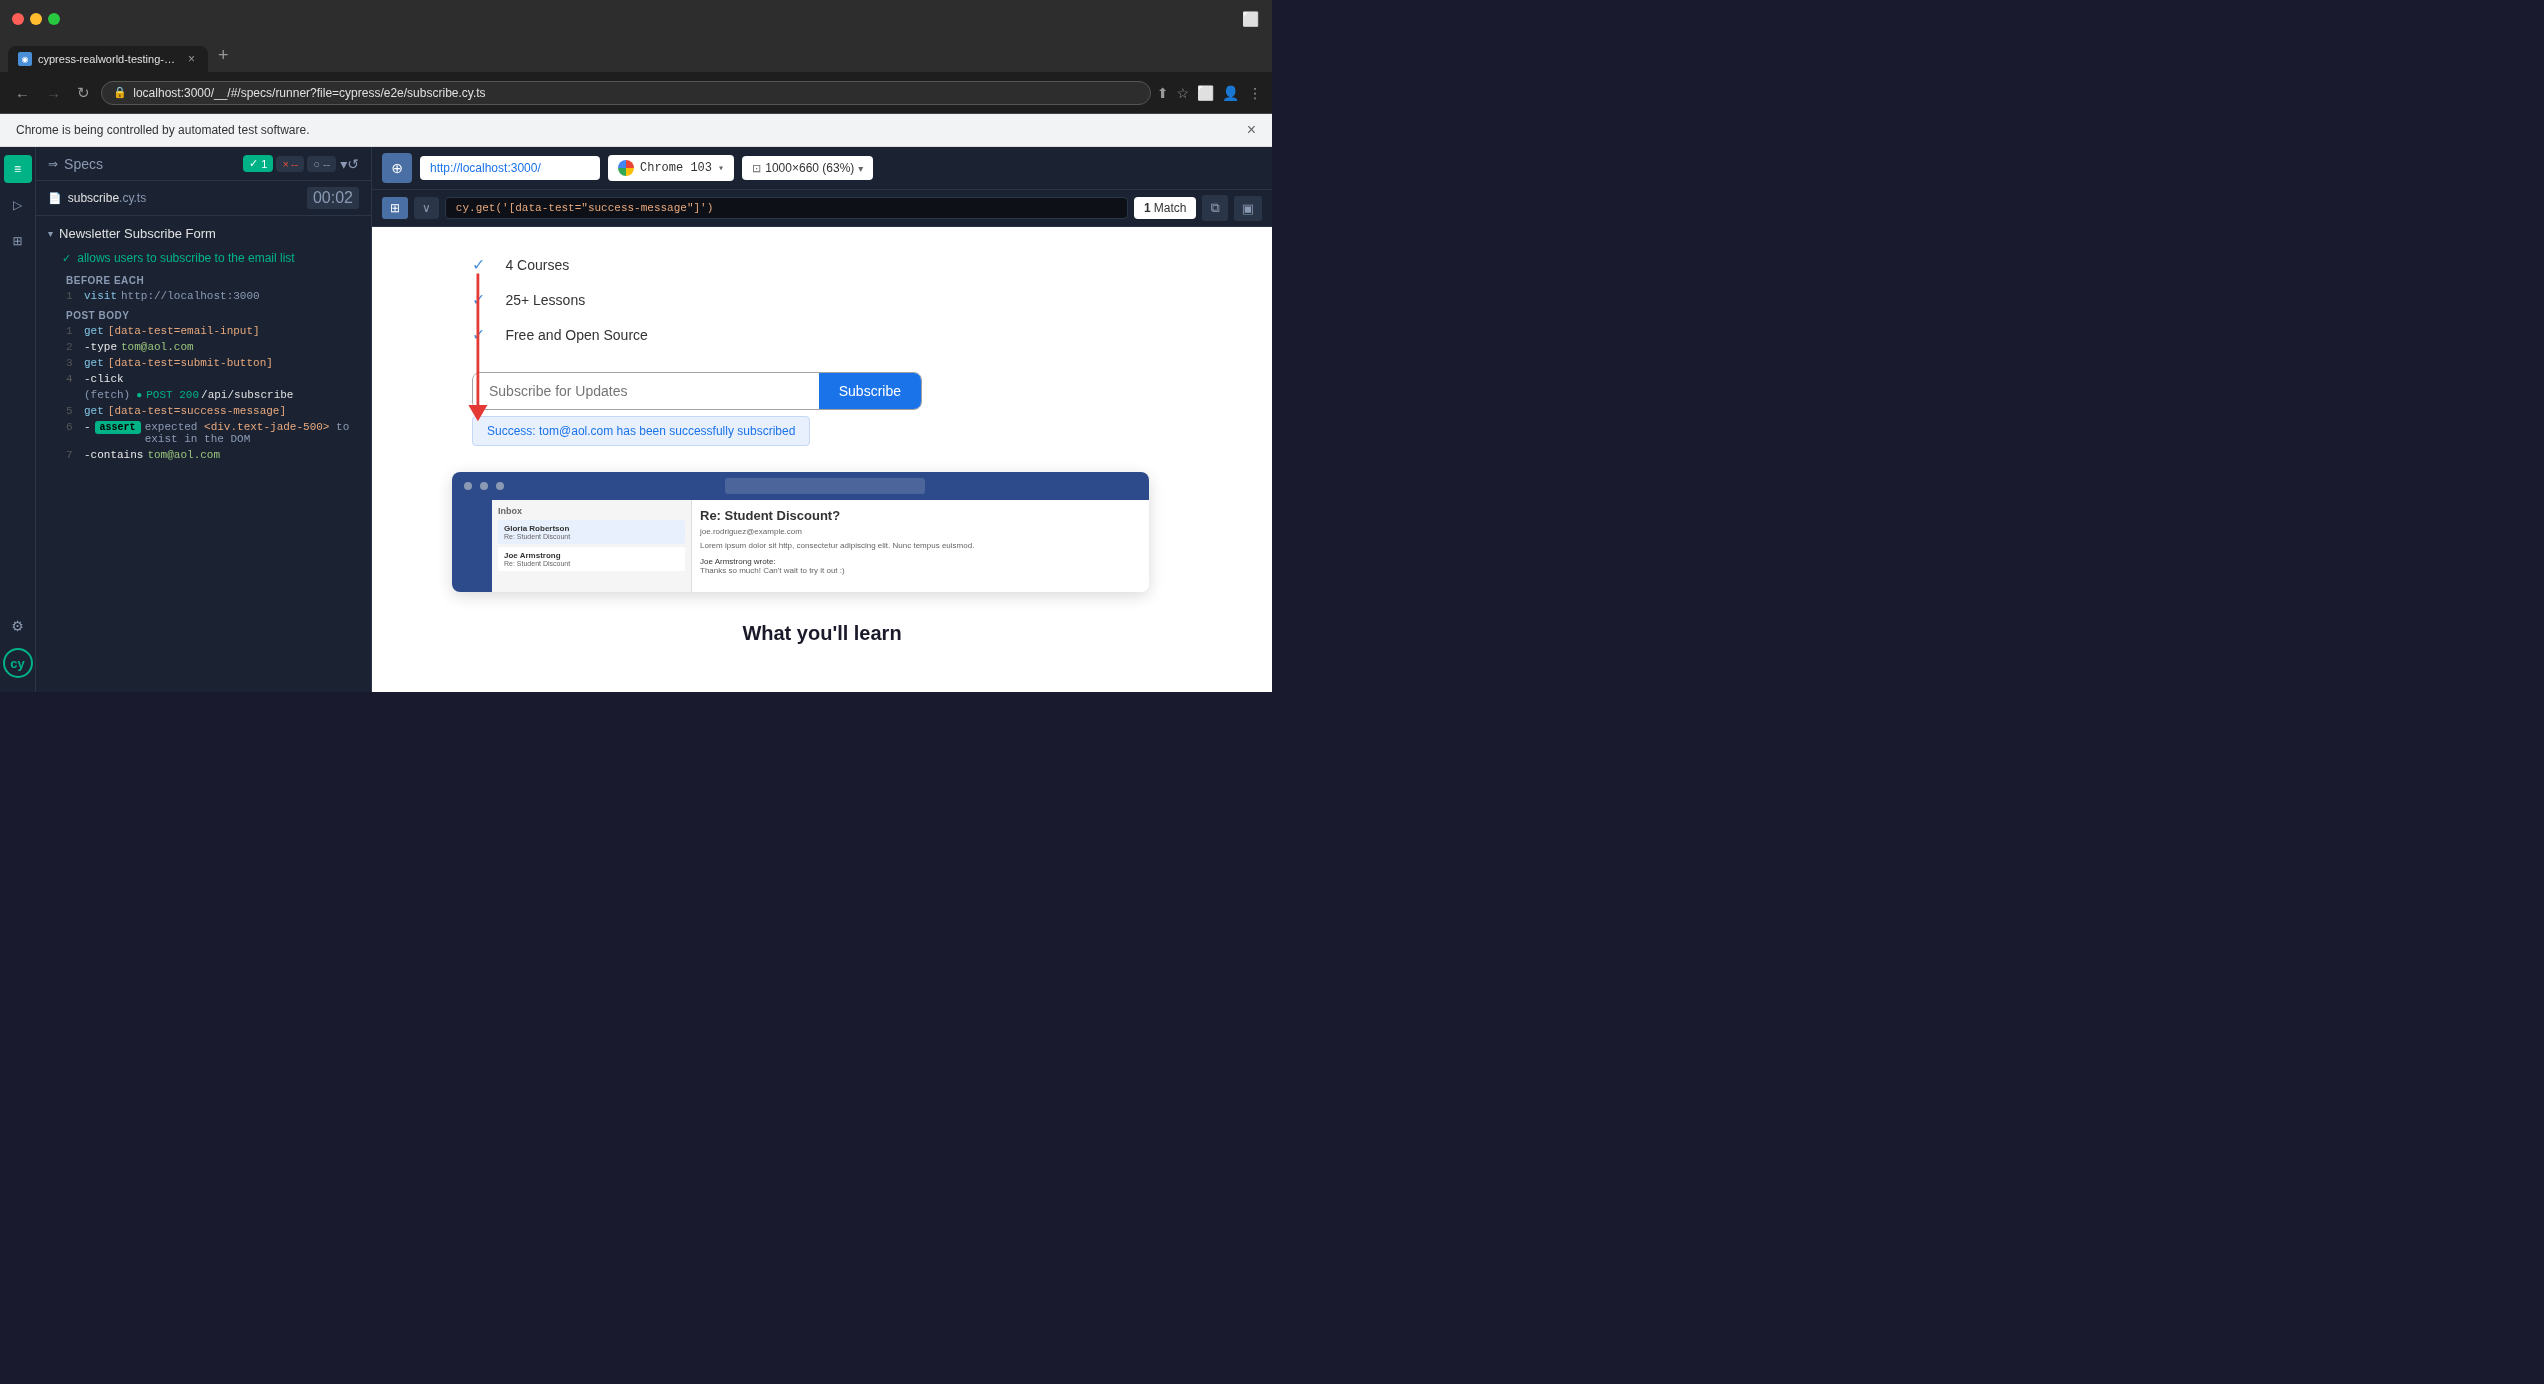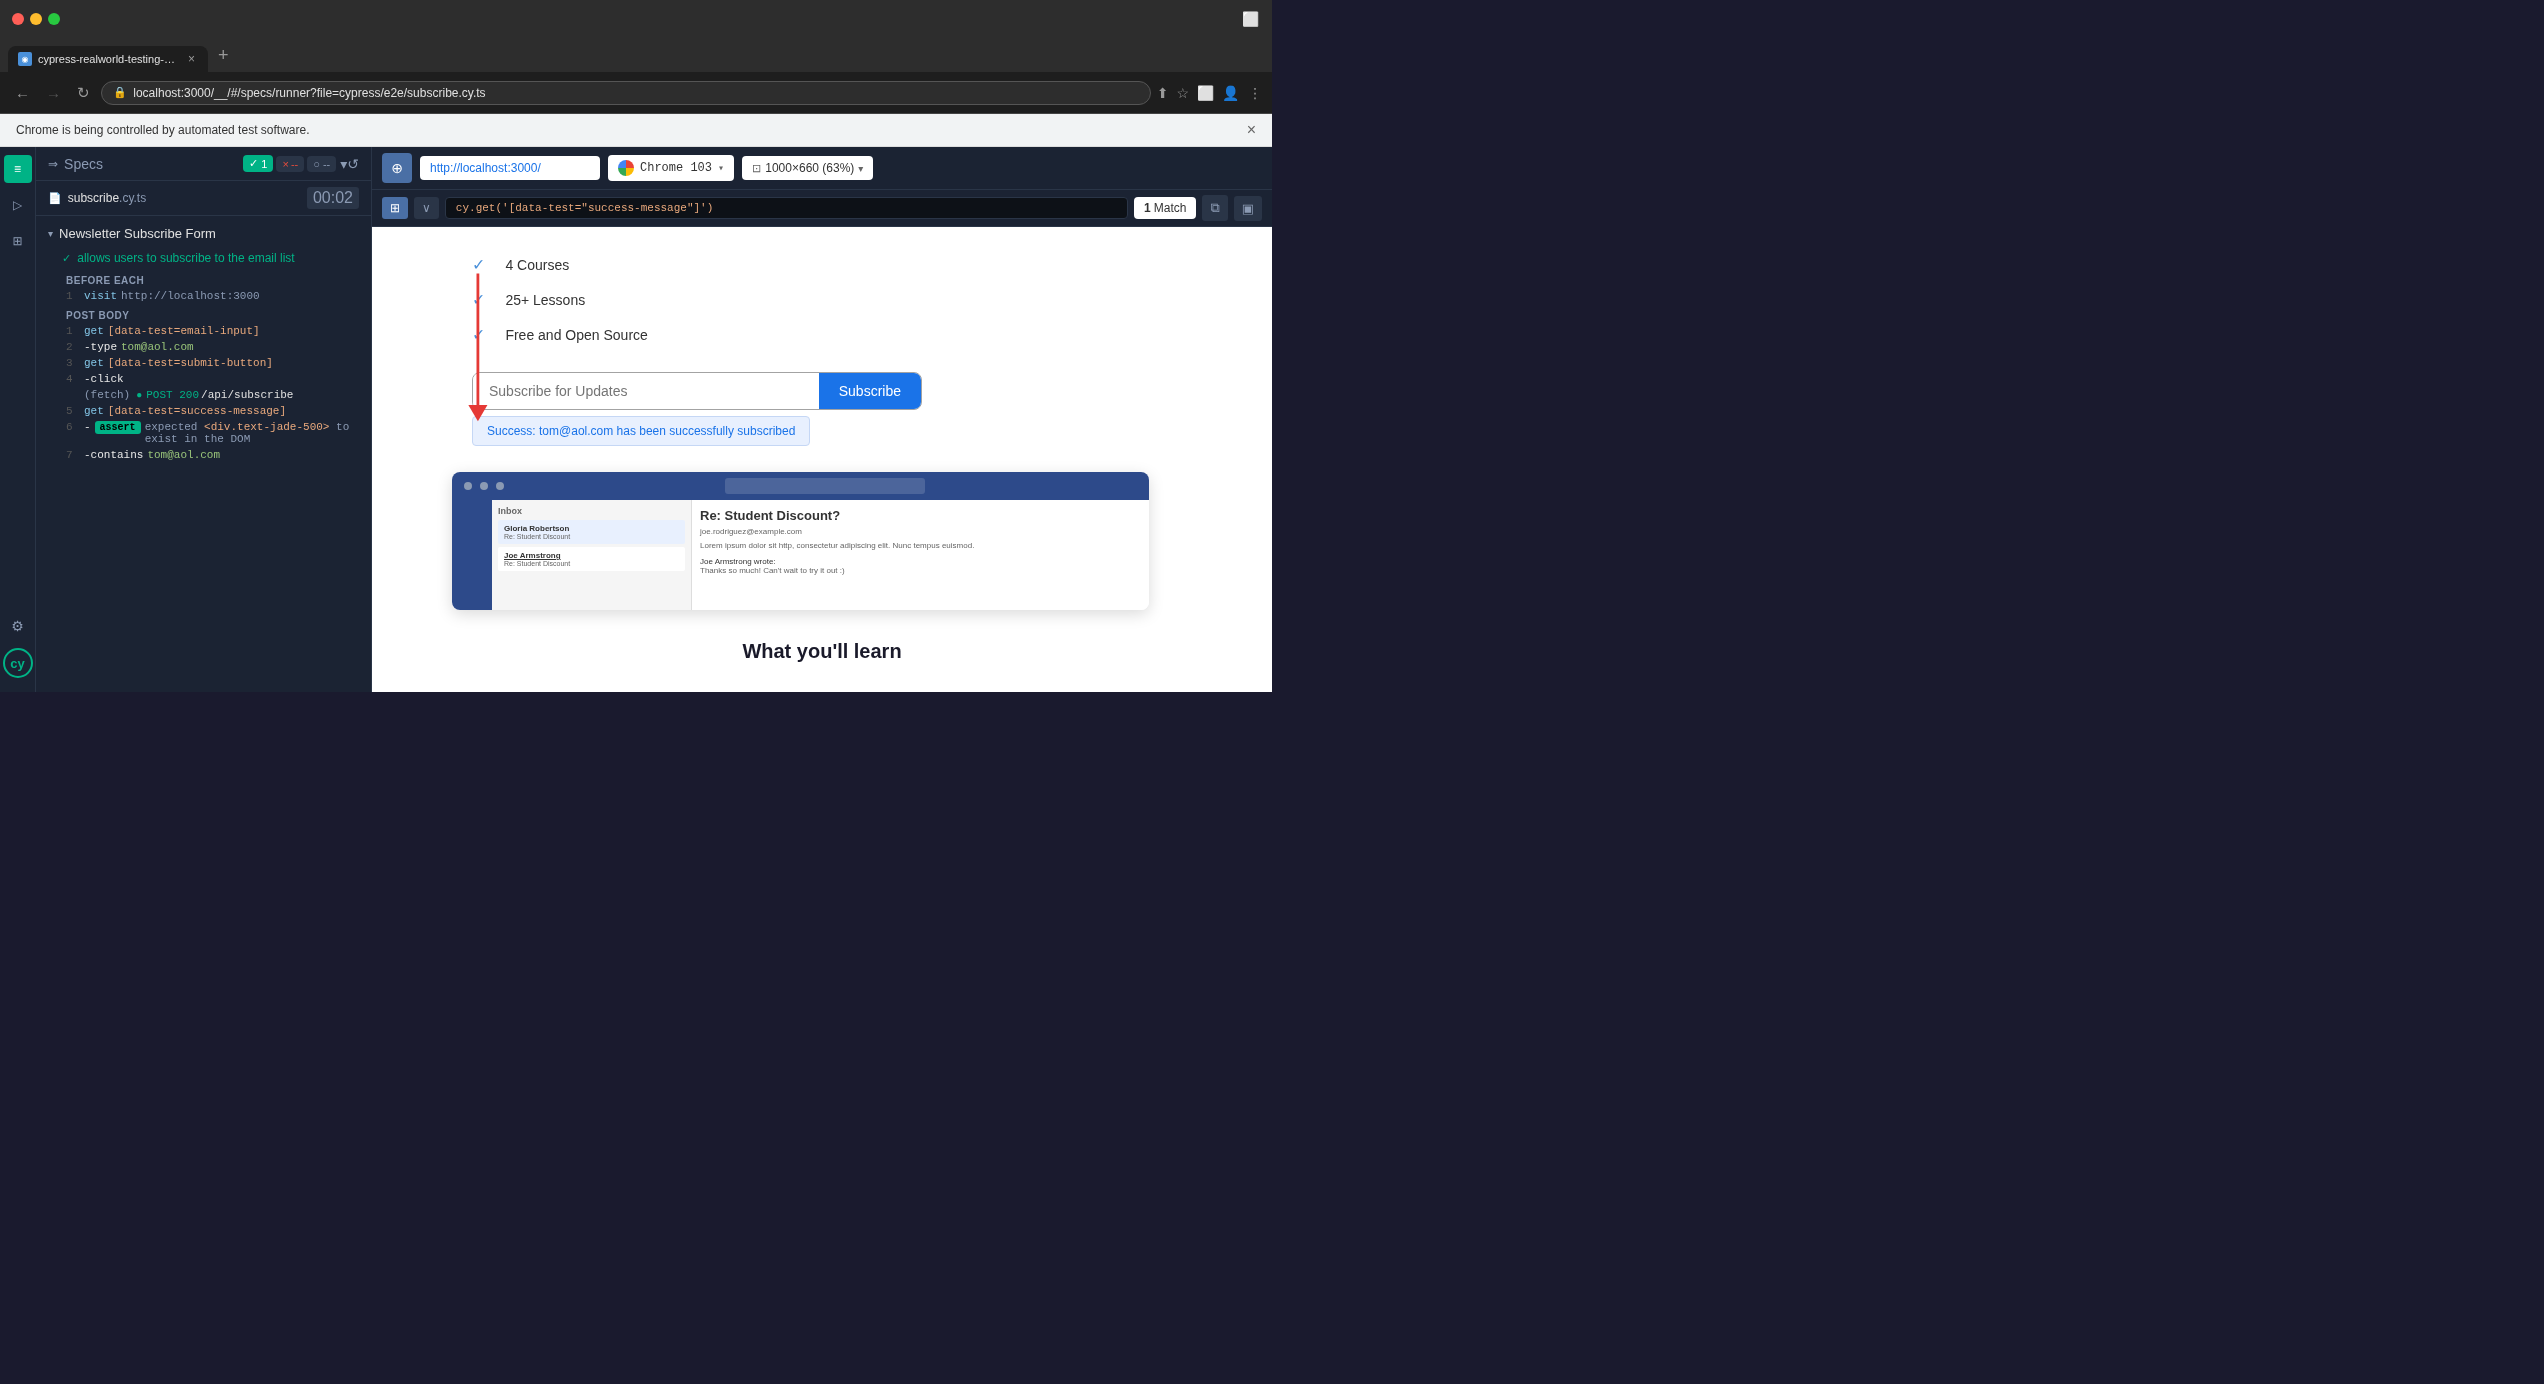--- a/index.html
+++ b/index.html
@@ -241,30 +241,30 @@
             </div>
           </div>
 
           <div style="margin:16px 40px;border-radius:8px;overflow:hidden;box-shadow:0 4px 16px rgba(0,0,0,0.15);max-width:85%;">
             <div style="background:#2d4a8a;height:28px;display:flex;align-items:center;padding:0 12px;gap:8px;">
               <div style="width:8px;height:8px;border-radius:50%;background:#8b9ab3;"></div>
               <div style="width:8px;height:8px;border-radius:50%;background:#8b9ab3;"></div>
               <div style="width:8px;height:8px;border-radius:50%;background:#8b9ab3;"></div>
               <div style="background:rgba(255,255,255,0.15);border-radius:3px;padding:2px 12px;flex:1;max-width:200px;height:16px;margin:0 auto;"></div>
             </div>
-            <div style="background:#f8f9fa;display:flex;height:110px;">
+            <div style="background:#f8f9fa;display:flex;height:92px;">
               <div style="width:40px;background:#2d4a8a;"></div>
               <div style="width:200px;background:#f5f5f5;padding:6px;border-right:1px solid #ddd;">
                 <div style="font-size:9px;color:#666;font-weight:bold;margin-bottom:4px;">Inbox</div>
                 <div style="background:#e8f0fe;padding:4px 6px;border-radius:2px;margin-bottom:3px;">
                   <div style="font-size:8px;color:#333;font-weight:bold;">Gloria Robertson</div>
                   <div style="font-size:7px;color:#666;">Re: Student Discount</div>
                 </div>
                 <div style="background:white;padding:4px 6px;border-radius:2px;margin-bottom:3px;">
-                  <div style="font-size:8px;color:#333;font-weight:bold;text-decoration:underline;">Joe Armstrong</div>
+                  <div style="font-size:8px;color:#333;font-weight:bold;">Joe Armstrong</div>
                   <div style="font-size:7px;color:#666;">Re: Student Discount</div>
                 </div>
               </div>
               <div style="flex:1;background:white;padding:8px;">
                 <div style="font-size:13px;font-weight:bold;color:#333;margin-bottom:4px;">Re: Student Discount?</div>
                 <div style="font-size:8px;color:#666;margin-bottom:4px;">joe.rodriguez@example.com</div>
                 <div style="font-size:8px;color:#666;line-height:1.4;">Lorem ipsum dolor sit http, consectetur adipiscing elit. Nunc tempus euismod.</div>
                 <div style="margin-top:6px;font-size:8px;color:#333;">Joe Armstrong wrote:</div>
                 <div style="font-size:8px;color:#666;">Thanks so much! Can't wait to try it out :)</div>
               </div>

